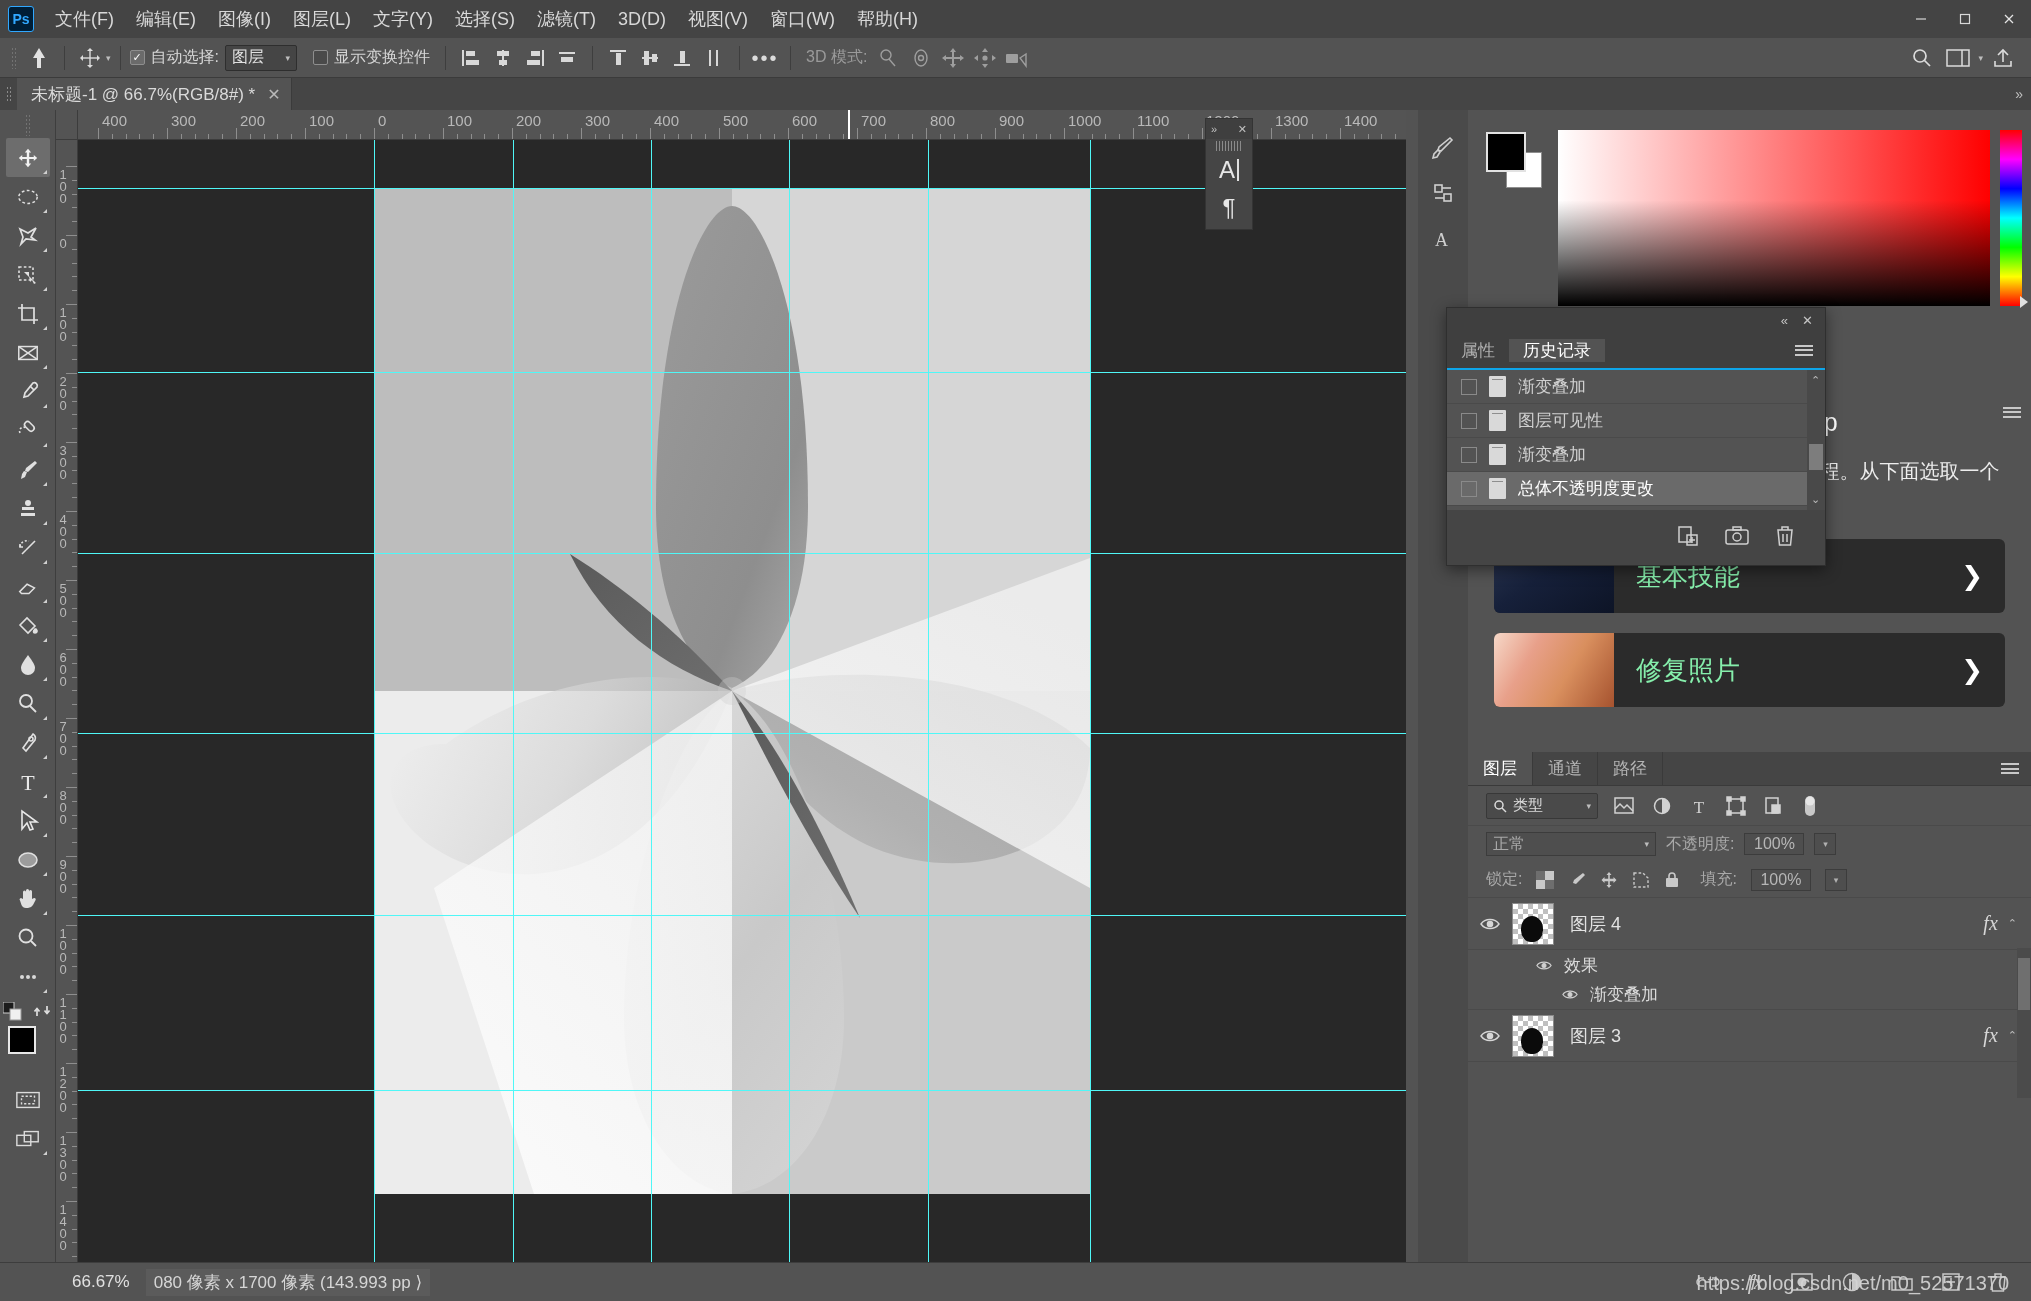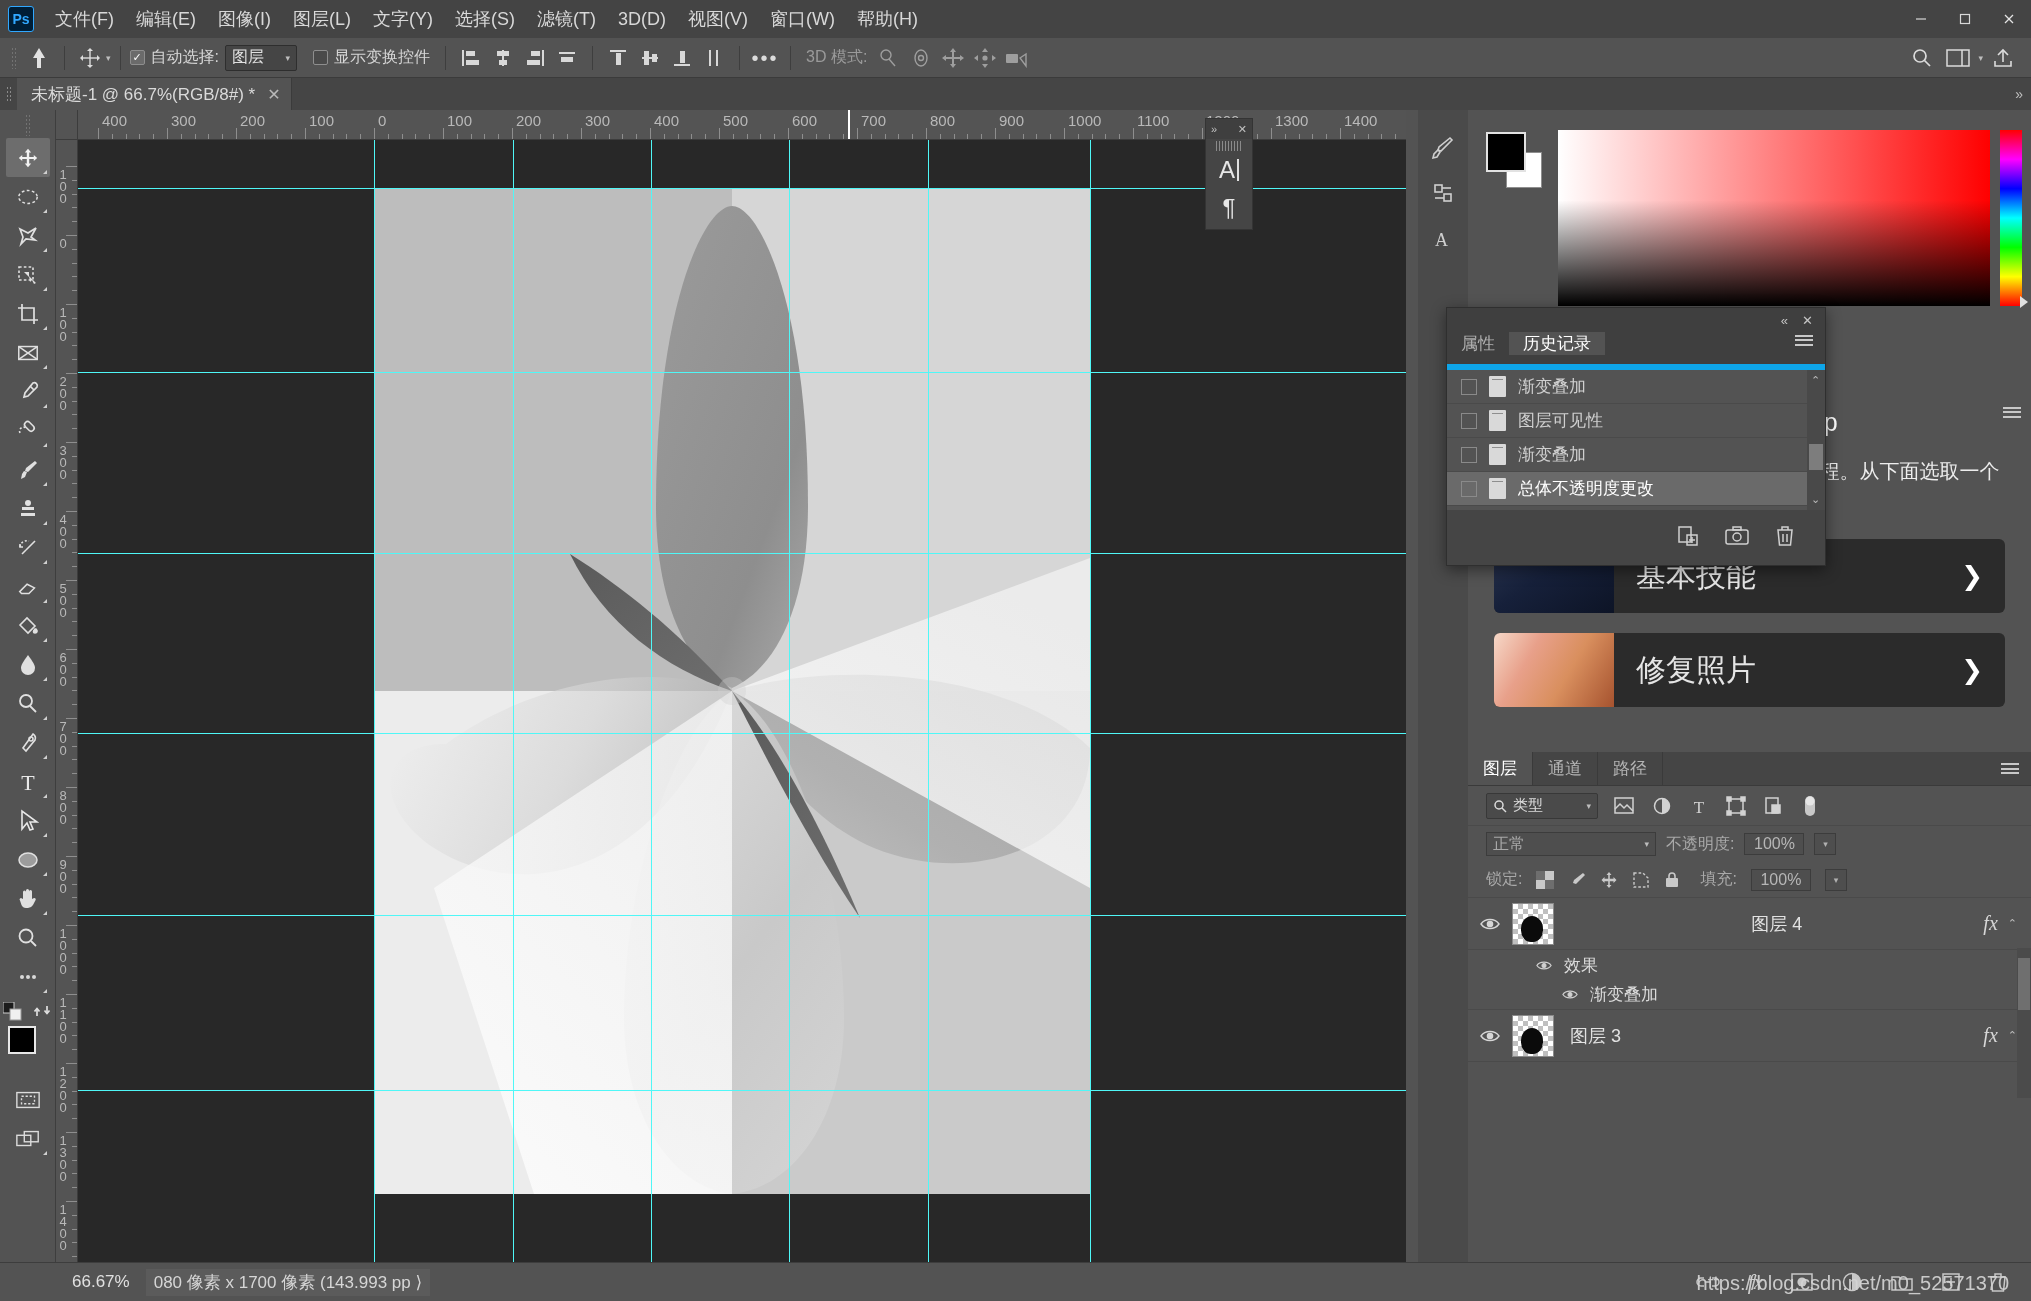--- a/index.html
+++ b/index.html
@@ -191,21 +191,21 @@
   .hue-marker { position:absolute; left:552px; top:186px; width:0;height:0;
     border-top:6px solid transparent;border-bottom:6px solid transparent;border-left:8px solid #e0e0e0; }
 
   
   .history-panel {
     position: absolute; left: 1446px; top: 307px; width: 380px; height: 259px;
     background: #454545; border: 1px solid #2f2f2f; box-shadow: 0 4px 14px rgba(0,0,0,.45);
     z-index: 40;
   }
   .hp-titlebar { height: 24px; background:#3f3f3f; display:flex; align-items:center; justify-content:flex-end; gap:14px; padding-right:12px; color:#c6c6c6; font-size:13px; }
-  .hp-tabs { height: 38px; background:#3f3f3f; display:flex; align-items:flex-start; border-bottom:6px solid #0ea5e9; }
+  .hp-tabs { height: 38px; background:#3f3f3f; display:flex; align-items:center; border-bottom:2px solid #0ea5e9; }
   .hp-tab { padding:0 14px; display:flex; align-items:center; font-size:17px; color:#b0b0b0; }
   .hp-tab.active { background:#535353; color:#fff; }
   .hp-list { background:#535353; position:relative; height:140px; overflow:hidden; }
   .hist-row { height: 34px; display:flex; align-items:center; gap:12px; padding-left: 14px; border-bottom:1px solid #4a4a4a; color:#cfcfcf; font-size:17px; }
   .hist-row.selected { background:#6a6a6a; color:#fff; }
   .hist-check { width:16px;height:16px;border:1px solid #8a8a8a; }
   .doc-icon { width:17px;height:21px;background:#d9d9d9; position:relative; border-radius:1px; }
   .doc-icon::after{content:'';position:absolute;left:3px;top:3px;right:3px;height:1px;
     background:repeating-linear-gradient(to bottom,#8e8e8e 0 1px,transparent 1px 4px);bottom:3px;}
   .hp-scroll { position:absolute; right:0; top:0; width:18px; height:140px; background:#494949; }
@@ -216,21 +216,21 @@
   .learn-panel { background:#535353; padding: 22px 26px 10px; }
   .learn-title { text-align:center; color:#ffffff; font-size:25px; margin-bottom:16px; }
   .learn-desc { text-align:center; color:#ededed; font-size:20px; line-height:32px; }
   .tut-card {
     margin-top: 20px; height: 74px; background:#2b2b2b; border-radius:6px;
     display:flex; align-items:center; overflow:hidden;
   }
   .tut-thumb { width: 120px; height: 74px; flex: 0 0 120px; }
   .tut-thumb.a { background: linear-gradient(145deg,#2a3550 0%, #16203a 45%, #0d1426 100%); }
   .tut-thumb.b { background: linear-gradient(120deg,#f6d8c8 0%, #e8a08a 30%, #d98f5e 60%, #a6532f 100%); }
-  .tut-label { flex:1; color:#e5e5e5; font-size:30px; padding-left: 22px; }
+  .tut-label { flex:1; color:#86efac; font-size:26px; padding-left: 22px; }
   .tut-arrow { color:#ffffff; font-size:26px; padding-right: 22px; }
 
   
   .layers-panel { position:absolute; left:0; bottom:0; width:563px; background:#535353; }
   .filter-row { height:40px; display:flex; align-items:center; gap:16px; padding:0 18px; border-bottom:1px solid #4a4a4a;}
   .filter-box { width:112px; height:26px; background:#4a4a4a; border:1px solid #383838; border-radius:2px;
     display:flex; align-items:center; gap:6px; padding:0 6px; color:#dcdcdc; font-size:15px; }
   .filter-icons { display:flex; gap:18px; color:#d2d2d2; align-items:center; }
   .blend-row { height:36px; display:flex; align-items:center; gap:10px; padding:0 18px; }
   .blend-select { width:170px; height:24px; background:#4e4e4e; border:1px solid #3c3c3c;
@@ -1151,21 +1151,21 @@
           </svg>
         <svg width="16" height="18" viewBox="0 0 16 18" fill="#c9c9c9">
             <rect x="2" y="7" width="12" height="9" rx="1"></rect>
             <path d="M5 7 V5a3 3 0 0 1 6 0v2" fill="none" stroke="#c9c9c9" stroke-width="1.6"></path>
           </svg>
         <span style="margin-left:6px">填充:</span>
         <div class="num-field">100%</div>
         <div class="mini-caret">▾</div>
       </div>
 
-      <div class="layer-row" style="height:52px;text-align:center;">
+      <div class="layer-row" style="height:52px;">
         <div class="eye">
           <svg width="20" height="14" viewBox="0 0 20 14" fill="none" stroke="#d6d6d6" stroke-width="1.4">
               <path d="M1 7 C5 1 15 1 19 7 C15 13 5 13 1 7z"></path>
               <circle cx="10" cy="7" r="2.6" fill="#d6d6d6"></circle>
             </svg>
         </div>
         <div class="layer-thumb">
             <div class="blob"></div>
           </div>
         <div class="layer-name">图层 4</div>

